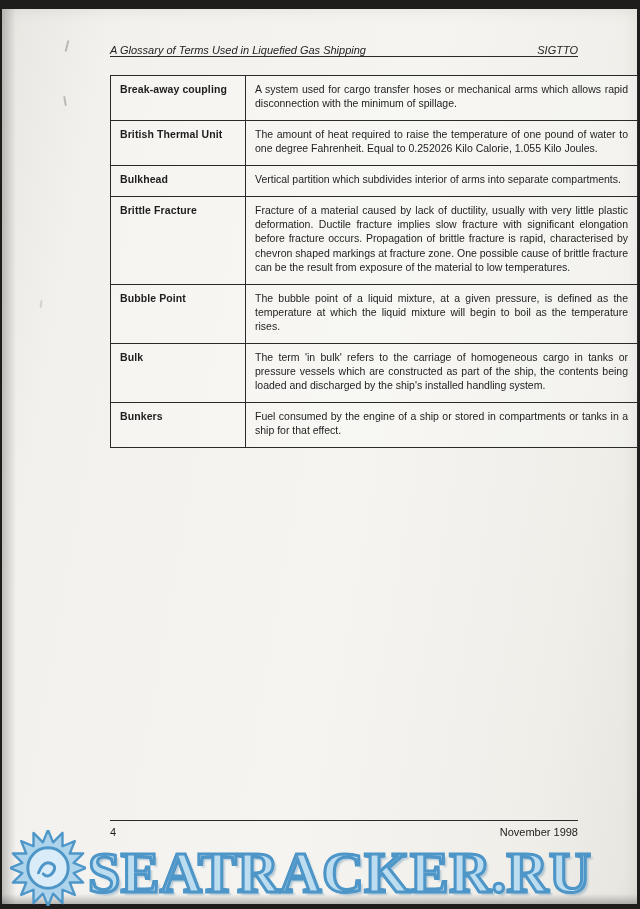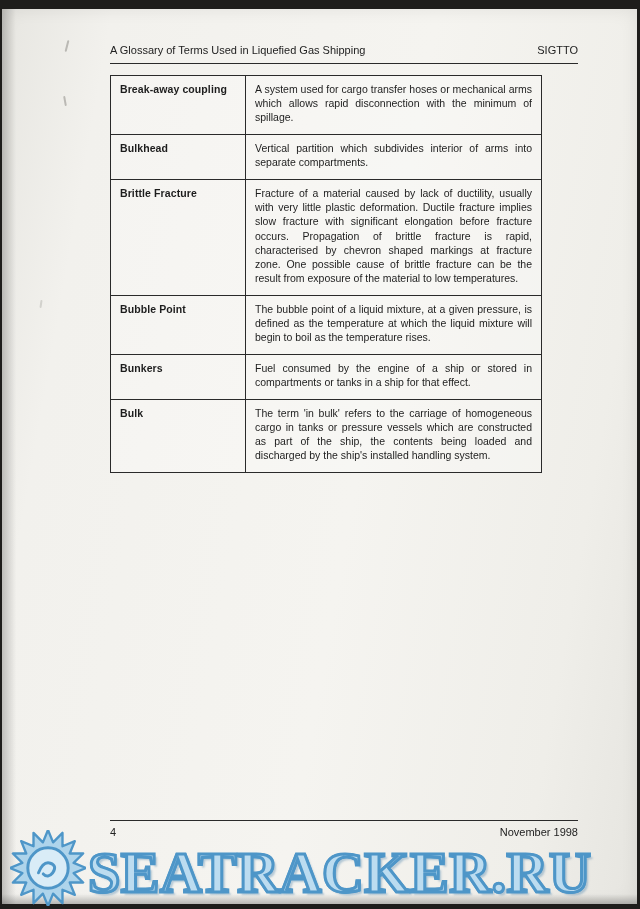--- a/index.html
+++ b/index.html
@@ -16,27 +16,27 @@
     left:2px; right:3px; top:9px; bottom:5px;
     background:linear-gradient(100deg, #e7e6e1 0%, #f2f1ed 14%, #f5f4f0 55%, #efeee9 85%, #e6e5e0 100%);
     box-shadow:inset 0 0 18px rgba(0,0,0,0.08);
   }
   
   .header {
     position:absolute;
     left:110px; right:62px; top:44px;
     display:flex; justify-content:space-between; align-items:flex-end;
     border-bottom:1px solid #2a2a2a;
-    padding-bottom:7px;
-    font-size:11px; color:#222;
+    padding-bottom:0;
+    font-size:11px; color:#222;font-style:italic;
   }
   
   table.glossary {
     position:absolute;
-    left:110px; top:75px; width:432px;
+    left:110px; top:75px; width:528px;
     border-collapse:collapse;
     color:#1d1d1d;
   }
   table.glossary td {
     border:1px solid #2a2a2a;
     vertical-align:top;
     padding:6px 9px 10px 9px;
     font-size:10.5px;
     line-height:1.34;
     background:rgba(255,255,255,0.25);
@@ -111,38 +111,42 @@
   <span>SIGTTO</span>
 </div>
 
 <table class="glossary">
   <tbody>
       <tr>
         <td class="term">Break-away coupling</td>
         <td class="def">A system used for cargo transfer hoses or mechanical arms which allows rapid disconnection with the minimum of spillage.</td>
       </tr>
       <tr>
+        <td class="term">British Thermal Unit</td>
+        <td class="def">The amount of heat required to raise the temperature of one pound of water to one degree Fahrenheit.  Equal to 0.252026 Kilo Calorie, 1.055 Kilo Joules.</td>
+      </tr>
+      <tr>
         <td class="term">Bulkhead</td>
         <td class="def">Vertical partition which subdivides interior of arms into separate compartments.</td>
       </tr>
       <tr>
         <td class="term">Brittle Fracture</td>
         <td class="def">Fracture of a material caused by lack of ductility, usually with very little plastic deformation.  Ductile fracture implies slow fracture with significant elongation before fracture occurs.  Propagation of brittle fracture is rapid, characterised by chevron shaped markings at fracture zone. One possible cause of brittle fracture can be the result from exposure of the material to low temperatures.</td>
       </tr>
       <tr>
         <td class="term">Bubble Point</td>
         <td class="def">The bubble point of a liquid mixture, at a given pressure, is defined as the temperature at which the liquid mixture will begin to boil as the temperature rises.</td>
       </tr>
       <tr>
+        <td class="term">Bulk</td>
+        <td class="def">The term 'in bulk' refers to the carriage of homogeneous cargo in tanks or pressure vessels which are constructed as part of the ship, the contents being loaded and discharged by the ship's installed handling system.</td>
+      </tr>
+      <tr>
         <td class="term">Bunkers</td>
         <td class="def">Fuel consumed by the engine of a ship or stored in compartments or tanks in a ship for that effect.</td>
-      </tr>
-      <tr>
-        <td class="term">Bulk</td>
-        <td class="def">The term 'in bulk' refers to the carriage of homogeneous cargo in tanks or pressure vessels which are constructed as part of the ship, the contents being loaded and discharged by the ship's installed handling system.</td>
       </tr>
     </tbody>
 </table>
 
 <div class="footer">
   <span>4</span>
   <span>November 1998</span>
 </div>
 
 <div class="watermark">

